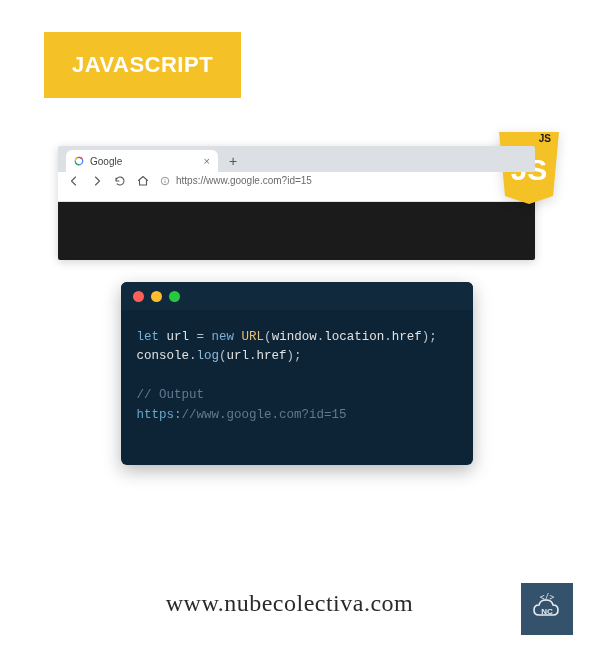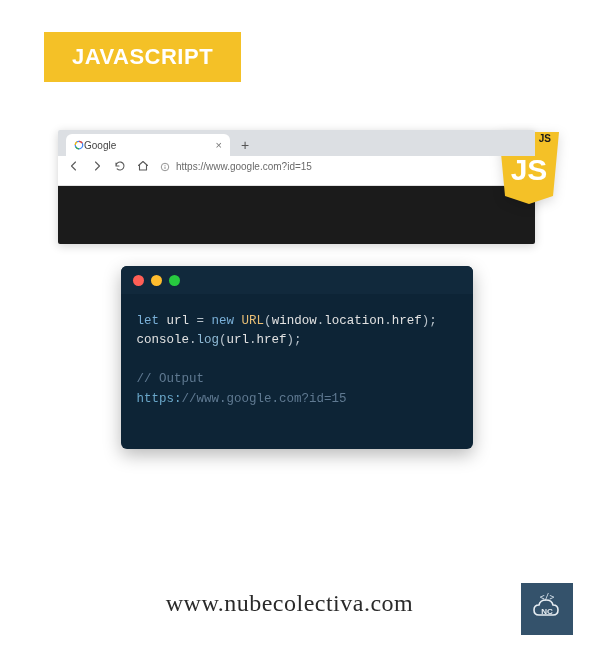--- a/index.html
+++ b/index.html
@@ -16,21 +16,21 @@
     align-items: center;
     gap: 20px;
     padding: 32px 0 0 44px;
   }
   .badge {
     background: #f4c127;
     color: #fff;
     font-weight: 700;
     font-size: 22px;
     letter-spacing: 0.5px;
-    padding: 12px 28px;
+    padding: 20px 28px;
     display: inline-block;
   }
   .title {
     color: #565656;
     font-size: 17px;
     font-weight: 400;
     line-height: 1.35;
     max-width: 250px;
   }
   .js-logo {
@@ -52,43 +52,44 @@
     background: #dcdfe3;
     height: 26px;
     display: flex;
     align-items: flex-end;
     padding-left: 8px;
     position: relative;
   }
   .tab {
     background: #fff;
     height: 22px;
-    width: 164px;
+    width: 152px;
     border-radius: 6px 6px 0 0;
     display: flex;
     align-items: center;
     padding: 0 8px;
+    gap: 6px;
     font-size: 10px;
     color: #444;
     position: relative;
   }
   .tab .favicon { width: 10px; height: 10px; flex-shrink: 0; }
   .tab-close { margin-left: auto; color: #777; font-size: 11px; line-height: 1; }
   .tab-new {
     width: 22px; height: 22px;
     display: flex; align-items: center; justify-content: center;
     color: #555; font-size: 14px; font-weight: 300;
     margin-left: 4px;
   }
   .addr-bar {
     background: #fff;
     height: 30px;
     display: flex;
-    align-items: flex-end;
-    padding: 13px 10px;
+    align-items: flex-start;
+    padding: 3px 10px;
     gap: 11px;
     border-bottom: 1px solid #e3e3e3;
   }
   .nav-ico { width: 12px; height: 12px; color: #5a5a5a; flex-shrink: 0; }
   .addr-field {
     flex: 1;
     display: flex;
     align-items: center;
     gap: 6px;
     font-size: 10px;

